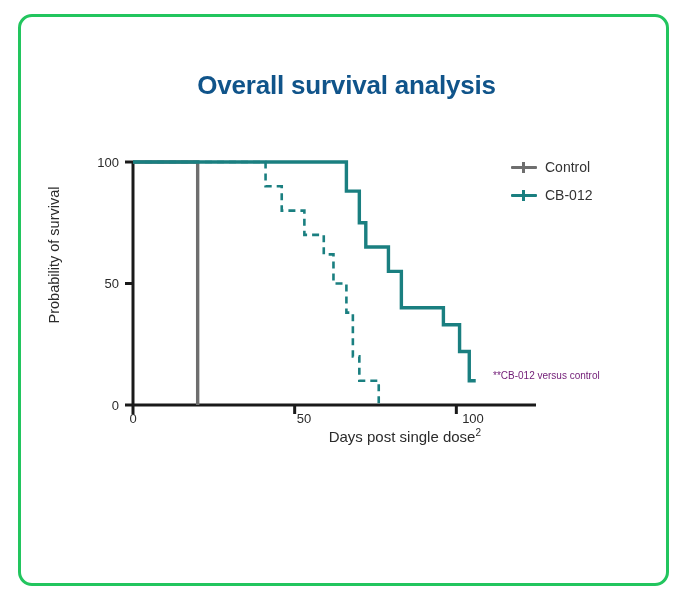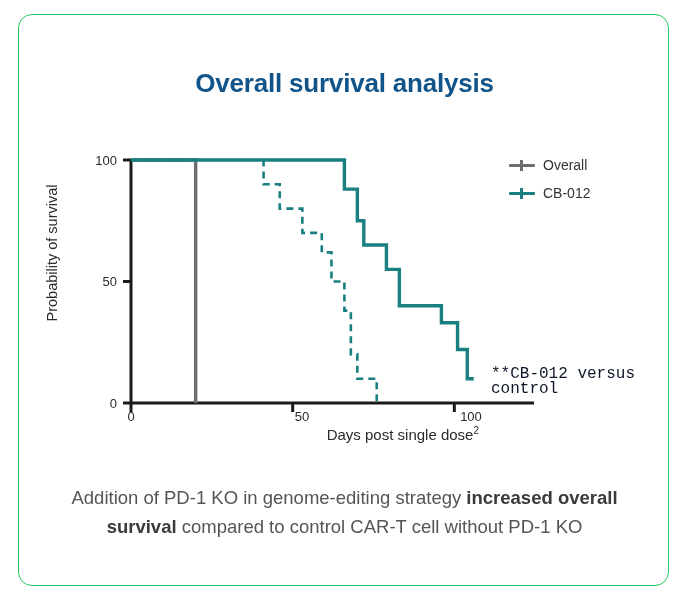--- a/index.html
+++ b/index.html
@@ -6,21 +6,21 @@
   body{
     width:689px;height:605px;
     background:#ffffff;
     font-family:"Liberation Sans", sans-serif;
     overflow:hidden;
   }
   .card{
     position:absolute;left:18px;top:14px;
     width:651px;height:572px;
     background:#ffffff;
-    border:1px solid #22c55e;
+    border:3px solid #22c55e;
     border-radius:14px;
     box-sizing:border-box;
   }
   .title{
     position:absolute;left:0;top:53px;width:651px;
     text-align:center;
     font-size:26px;font-weight:bold;
     color:#10548a;
     letter-spacing:-0.2px;
   }
@@ -60,21 +60,21 @@
     position:absolute;left:11px;top:3px;width:3px;height:11px;
   }
   .leg-mark.dashed .bar{
     background:none;
     border-top:3px dashed #1a7f80;height:0;
   }
   .leg-txt{font-size:14px;color:#333;line-height:17px;}
   
   .annot{
     position:absolute;left:472px;top:352px;width:170px;
-    font-size:16px;color:#0f172a;line-height:14.5px;font-family:Liberation Mono, monospace;
+    font-size:10px;color:#701a75;line-height:14.5px;
   }
   
   .caption{
     position:absolute;left:48px;top:468px;width:555px;
     text-align:center;font-size:18.5px;color:#555;
     line-height:29px;
   }
   .caption b{color:#3a3a3a;font-weight:bold;}
 </style>
 </head>
@@ -121,30 +121,27 @@
     <div class="annot">
       <div>**CB-012 versus control</div>
     </div>
 
     <div class="legend">
       <div class="leg-row">
         <span class="leg-mark">
           <span class="bar" style="background:#6e6e6e"></span>
           <span class="tickm" style="background:#6e6e6e"></span>
         </span>
-        <span class="leg-txt">Overall</span>
+        <span class="leg-txt">Control</span>
       </div>
       <div class="leg-row">
         <span class="leg-mark">
           <span class="bar" style="background:#1a7f80"></span>
           <span class="tickm" style="background:#1a7f80"></span>
         </span>
         <span class="leg-txt">CB-012</span>
       </div>
     </div>
 
   </div>
 
-  <div class="caption">
-    <span>Addition of PD-1 KO in genome-editing strategy </span><b>increased overall survival</b><span> compared to control CAR-T cell without PD-1 KO</span>
-  </div>
 
 </div>
 
 </body></html>

